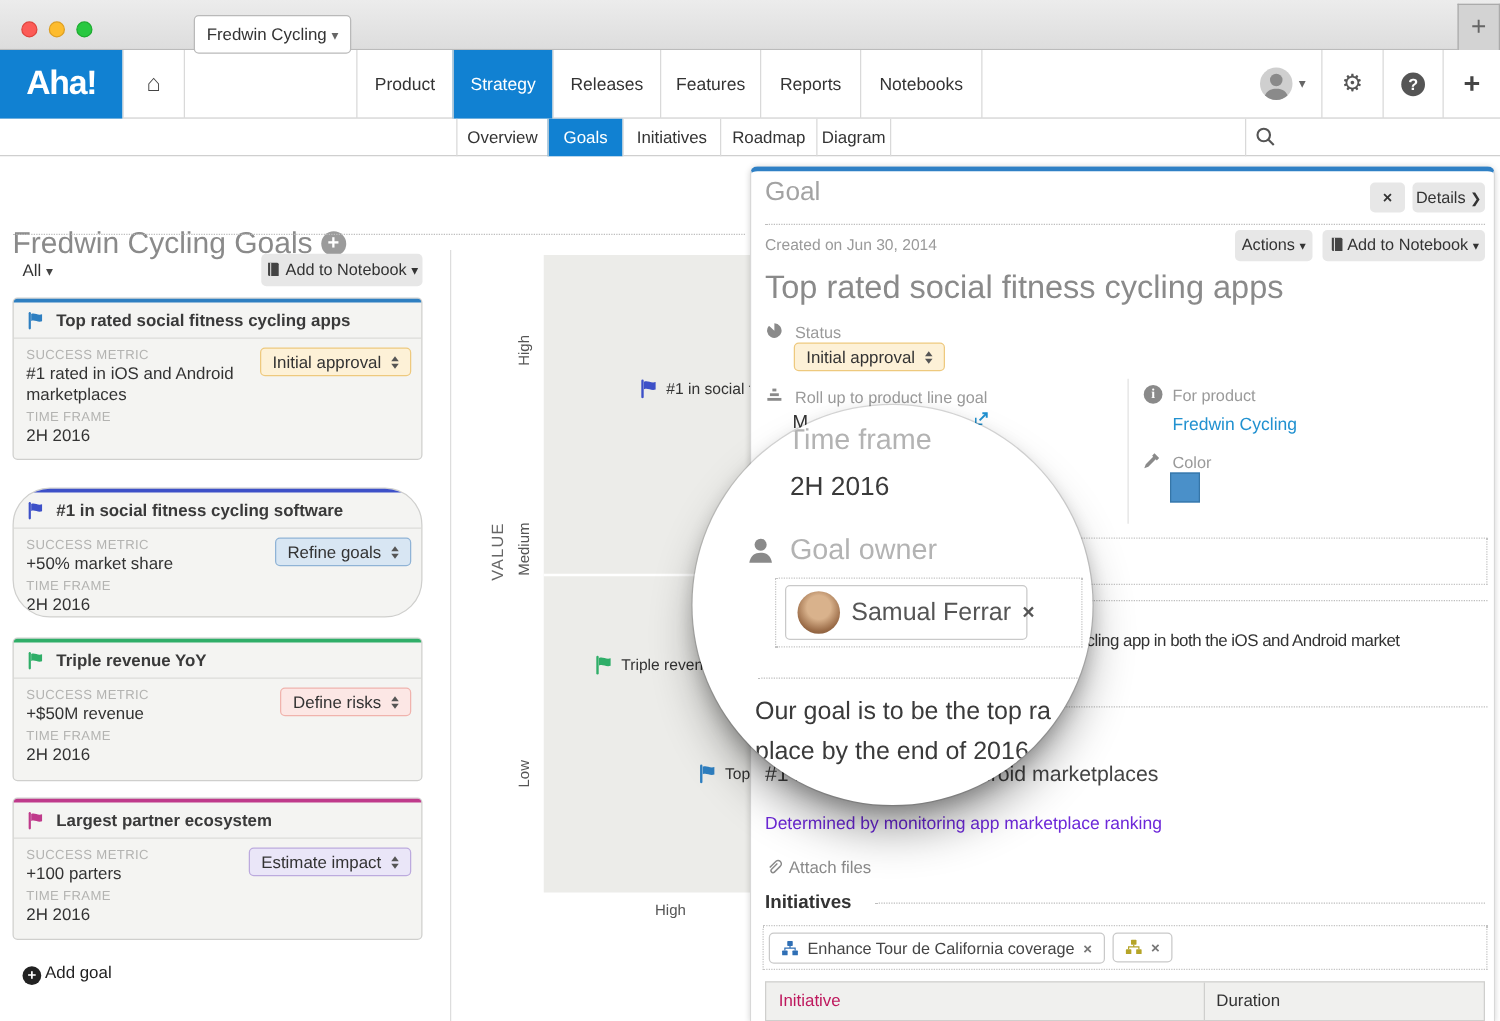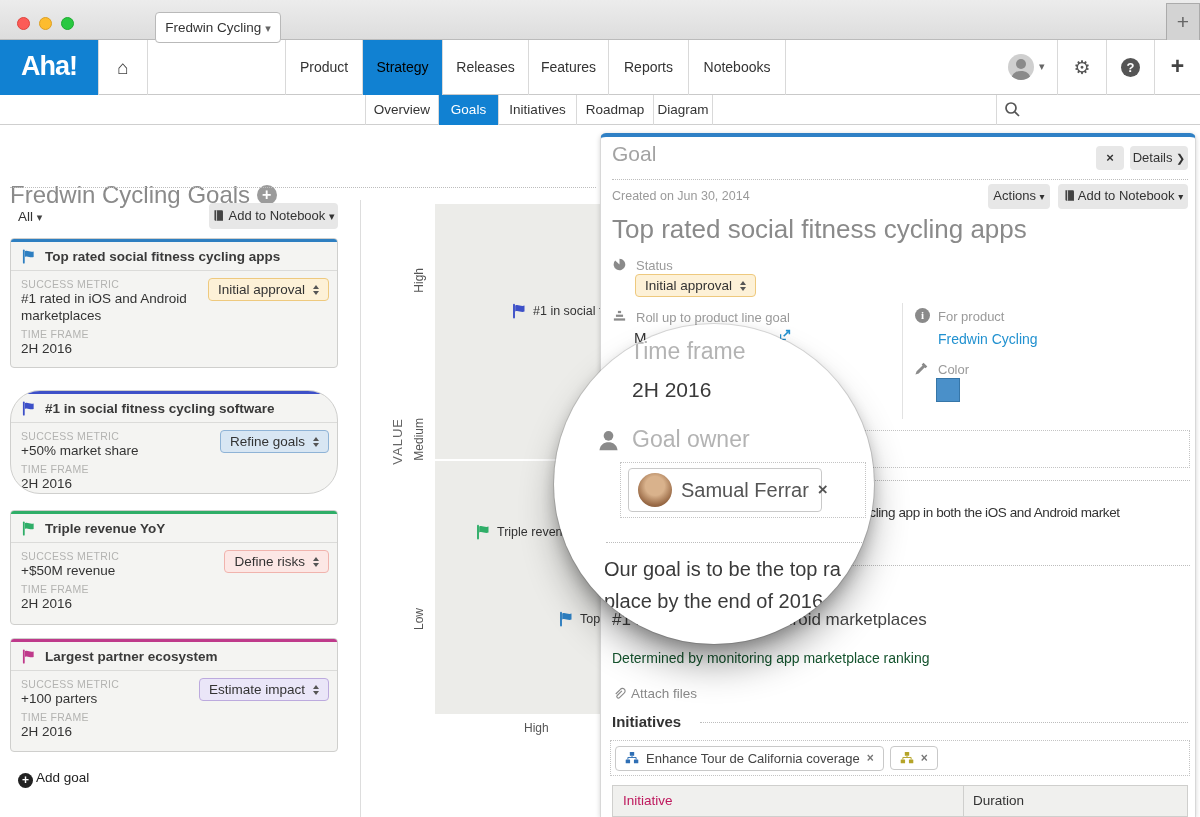--- a/index.html
+++ b/index.html
@@ -10,21 +10,21 @@
 
   
   #titlebar { left:0; top:0; width:1200px; height:40px; background:linear-gradient(#ececec,#dddddd); border-bottom:1px solid #bbb; }
   .tlight { width:13px; height:13px; border-radius:50%; top:17px; }
   #newtab { right:0; top:3px; width:34px; height:37px; background:#d3d3d3; border:1px solid #ababab; border-bottom:none; color:#666; font-size:21px; text-align:center; line-height:36px; }
 
   
   #navbar { left:0; top:40px; width:1200px; height:55px; background:#fff; border-bottom:1px solid #c9c9c9; }
   #logo { left:0; top:0; width:98px; height:55px; background:#1181d2; color:#fff; font-size:27px; font-weight:bold; text-align:center; line-height:53px; letter-spacing:-1px; }
   .navtab { height:55px; line-height:55px; text-align:center; font-size:14px; color:#333; border-left:1px solid #d9d9d9; }
-  .navtab.active { background:#1181d2; color:#000000; }
+  .navtab.active { background:#1181d2; color:#ffffff; }
   .navbtn { height:55px; line-height:55px; text-align:center; }
   #wsel { left:155px; top:12px; width:126px; height:31px; border:1px solid #b9b9b9; border-radius:4px; background:#fff; font-size:13.5px; color:#333; line-height:29px; text-align:center; }
   .icbtn { top:40px; height:55px; border-left:1px solid #d9d9d9; text-align:center; color:#555; }
 
   
   #subnav { left:0; top:95px; width:1200px; height:30px; background:#fff; border-bottom:1px solid #cfcfcf; }
   .subtab { height:30px; line-height:29px; text-align:center; font-size:13.5px; color:#333; border-left:1px solid #d9d9d9; }
   .subtab.active { background:#1181d2; color:#fff; }
 
   
@@ -53,21 +53,21 @@
   #panel { left:600px; top:133px; width:596px; height:684px; background:#fff; border:1px solid #d8d8d8; border-bottom:none; border-radius:6px 6px 0 0; border-top:4px solid #2f80c5; box-shadow:0 1px 5px rgba(0,0,0,.18); }
   .plink { color:#2191d0; }
   .slbl { font-size:13px; color:#9a9a9a; }
 
   
   #lens { left:554px; top:324px; width:320px; height:320px; border-radius:50%; background:#fff;
           box-shadow:0 0 0 1px rgba(0,0,0,.13), 0 24px 40px -8px rgba(0,0,0,.45), 0 6px 14px rgba(0,0,0,.18); }
   #lensclip { position:absolute; inset:0; border-radius:50%; overflow:hidden; }
   .lenslbl { font-size:23px; font-weight:300; color:#b3b3b3; }
 
-  .chip { display:inline-flex; align-items:center; gap:7px; background:#fff; border:1px solid #c9c9c9; border-radius:4px; padding:4px 9px; font-size:13px; color:#444; }
+  .chip { display:inline-flex; align-items:flex-end; gap:7px; background:#fff; border:1px solid #c9c9c9; border-radius:4px; padding:4px 9px; font-size:13px; color:#444; }
   .chipx { color:#777; font-weight:bold; font-size:12px; }
   svg { display:block; }
 </style>
 </head>
 <body>
 
 <div id="stage">
 
   <div class="abs" id="titlebar">
     <div class="abs tlight" style="left:17px;background:#fc5b57;border:1px solid #df443d;"></div>
@@ -335,21 +335,21 @@
   <div class="abs" style="left: 936px; top: 378px; width: 24px; height: 24px; border: 1px solid rgb(54, 118, 168); background: rgb(74, 144, 201);"></div>
 
   <div class="abs" style="left:612px;top:430px;width:578px;height:38px;border:1px dotted #c4c4c4;"></div>
   <div class="abs dot" style="left:612px;top:480px;width:578px;"></div>
 
   <div class="abs" style="left:612px;top:505px;font-size:13.5px;letter-spacing:-0.4px;color:#333;white-space:nowrap;">Our goal is to be the top rated social fitness cycling app in both the iOS and Android market</div>
   <div class="abs" style="left:612px;top:532px;font-size:13.5px;letter-spacing:-0.4px;color:#333;white-space:nowrap;">place by the end of 2016.</div>
   <div class="abs dot" style="left:612px;top:565px;width:578px;"></div>
 
   <div class="abs" style="left:612px;top:610px;font-size:17px;color:#444;white-space:nowrap;">#1 rated in iOS and Android marketplaces</div>
-  <div class="abs" style="left:612px;top:650px;font-size:14px;color:#14532d;">Determined by monitoring app marketplace ranking</div>
+  <div class="abs" style="left:612px;top:650px;font-size:14px;color:#6d28d9;">Determined by monitoring app marketplace ranking</div>
 
   <div class="abs" style="left:612px;top:686px;display:flex;align-items:center;gap:5px;font-size:13.5px;color:#8a8a8a;">
     <svg width="14" height="14" viewBox="0 0 17 17">
         <path fill="none" stroke="#8a8a8a" stroke-width="1.4" d="M12 4.7L6.4 10.3a1.9 1.9 0 1 0 2.7 2.7l5.6-5.6a3.2 3.2 0 1 0-4.5-4.5L4.6 8.5"></path>
       </svg>
     <span>Attach files</span>
   </div>
 
   <div class="abs" style="left:612px;top:713px;font-size:15px;font-weight:bold;color:#333;">Initiatives</div>
   <div class="abs dot" style="left:700px;top:722px;width:488px;"></div>

